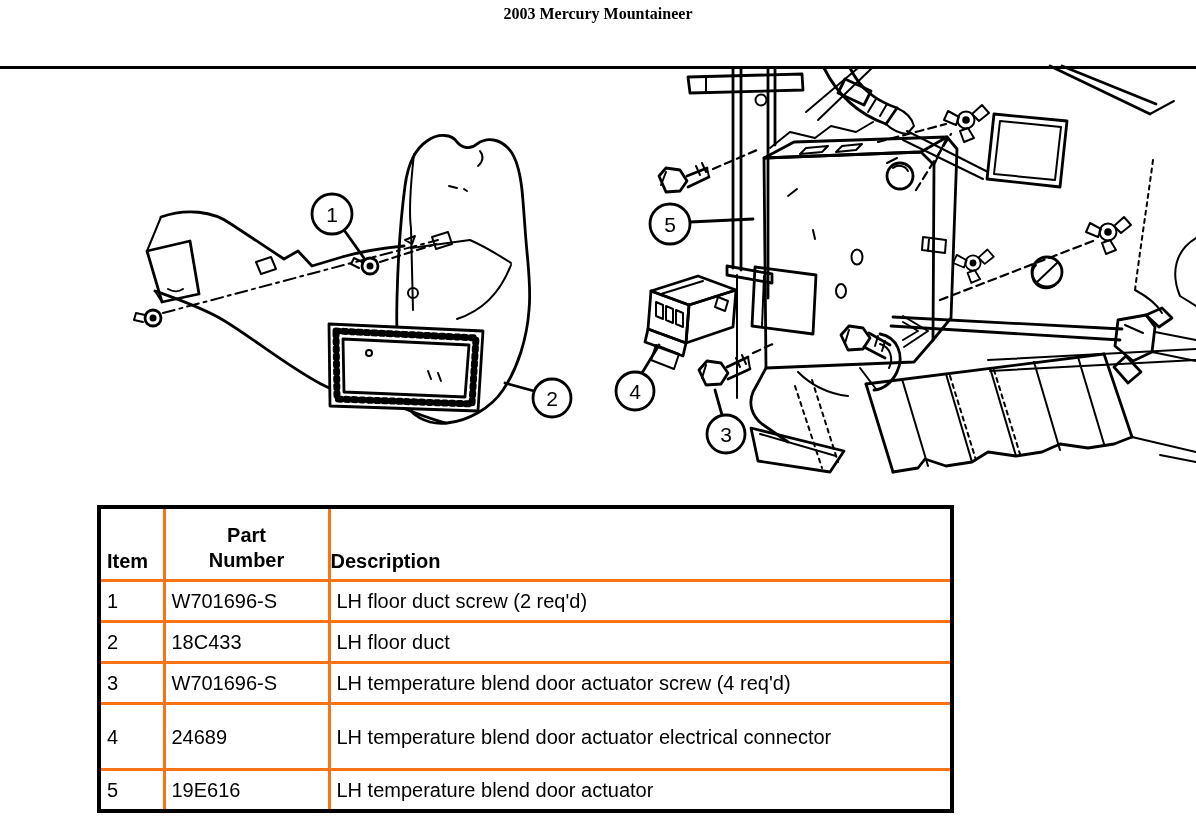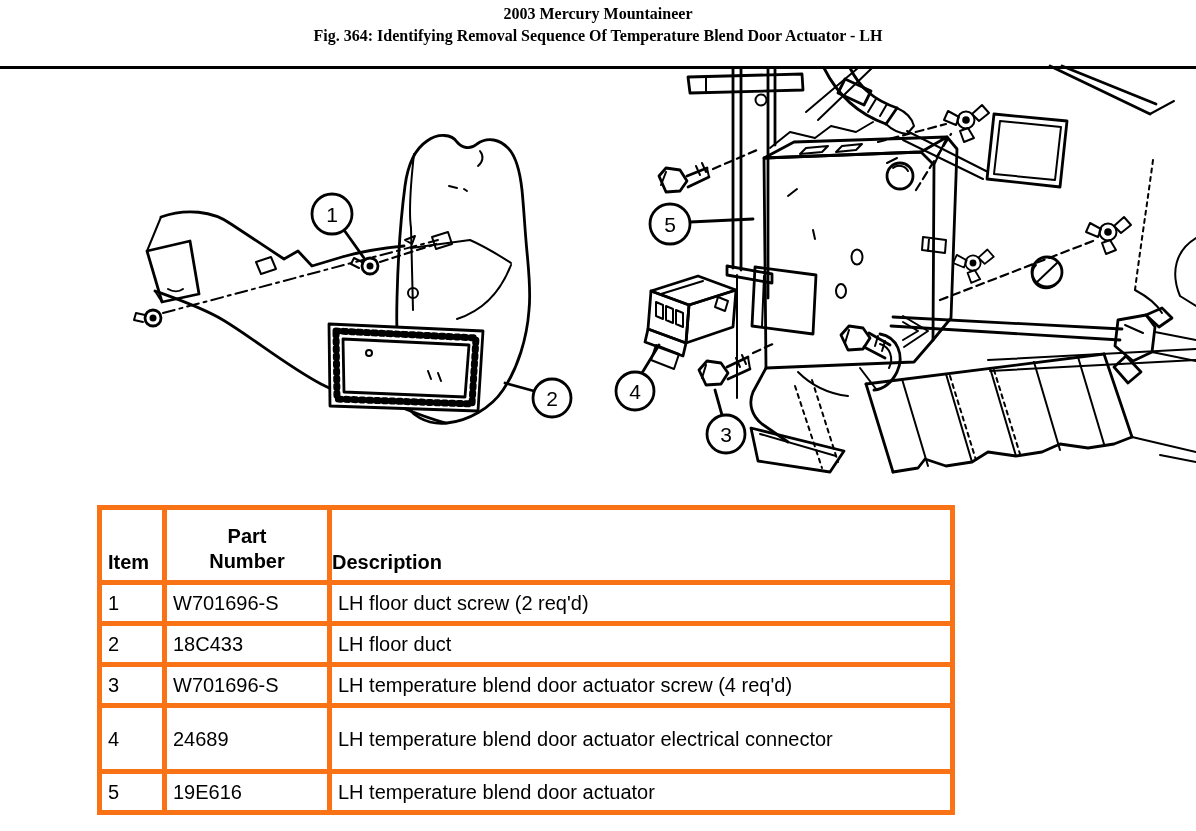--- a/index.html
+++ b/index.html
@@ -27,39 +27,38 @@
   .diagram .rule-line{stroke-width:3;stroke-linecap:butt;}
   .diagram text{
     fill:#000;stroke:none;font-family:"Liberation Sans",sans-serif;
     font-size:21px;text-anchor:middle;
   }
   table.parts-table{
     position:absolute;top:505px;left:97px;width:853px;
     border-collapse:collapse;table-layout:fixed;
     border:4px solid #000;font-size:20px;
   }
-  .parts-table th,.parts-table td{border:5px solid #f97316;overflow:hidden;}
+  .parts-table th,.parts-table td{border:3px solid #f97316;overflow:hidden;}
   .parts-table thead th{
     font-weight:bold;vertical-align:bottom;height:64px;padding:0 0 6px 0;
   }
   .parts-table th.th-item{text-align:left;padding-left:6px;}
   .parts-table th.th-part{text-align:center;}
   .parts-table th.th-desc{text-align:left;}
   .part-span{display:inline-block;max-width:95px;line-height:25px;}
   .parts-table td{vertical-align:middle;padding:2px 6px;line-height:26px;}
   .parts-table td.c-desc{padding-right:90px;margin-left:32px;}
   .parts-table tr.rw{height:41px;}
   .parts-table tr.rw-tall{height:66px;}
 </style>
 </head>
 <body>
 
 <div class="header">
   <div class="h-line">2003 Mercury Mountaineer</div>
-  <div class="h-line">Fig. 364: Identifying Removal Sequence Of Temperature Blend Door Actuator - LH</div>
 </div>
 
 <svg class="diagram" width="1196" height="504" viewBox="0 0 1196 504" xmlns="http://www.w3.org/2000/svg">
   <defs>
     <g id="clip">
       <circle r="8.5" class="thin"></circle>
       <circle r="3.8" class="black"></circle>
       <path class="thin" d="M6,-6 L16,-15 L23,-7 L13,1 Z M-7,-3 L-18,-9 L-22,0 L-10,5 Z M2,8 L8,18 L-2,22 L-6,11 Z"></path>
     </g>
   </defs>

